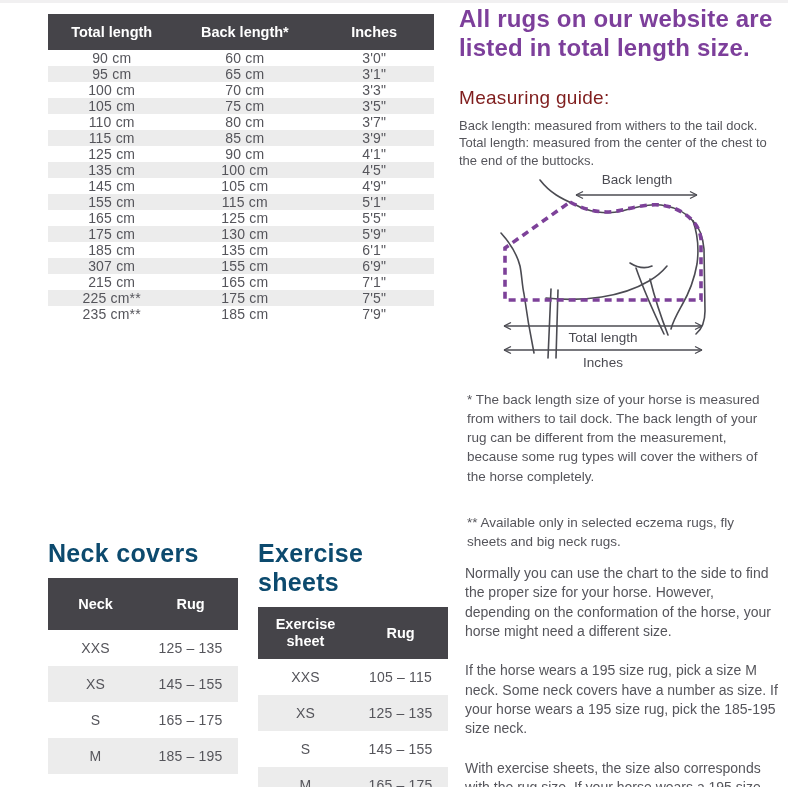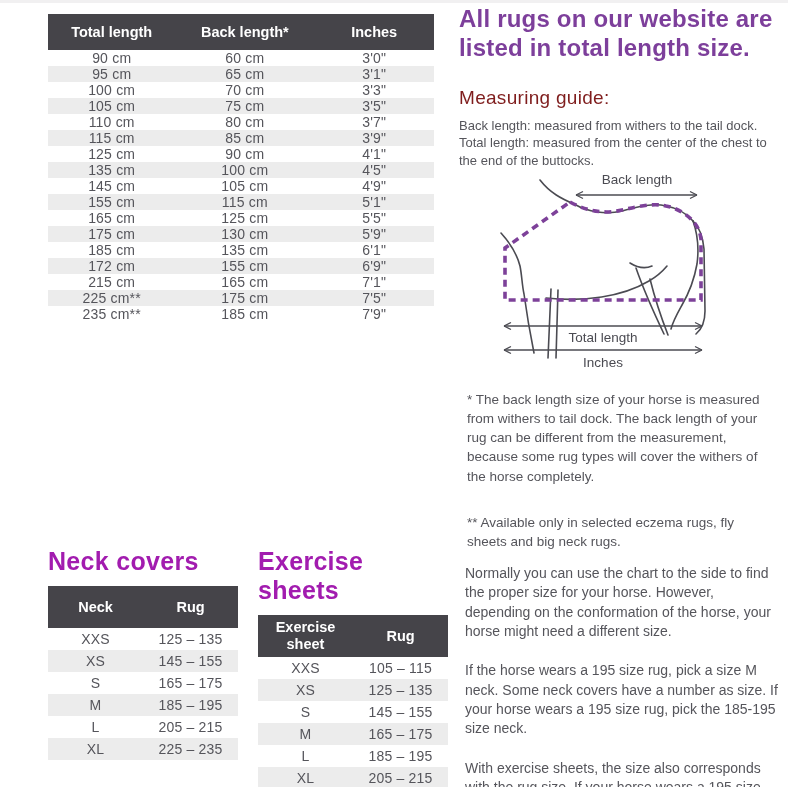--- a/index.html
+++ b/index.html
@@ -22,43 +22,43 @@
   tbody tr:nth-child(even){background:#ececec;}
   tbody tr:nth-child(odd){background:#ffffff;}
 
   .main-table-wrap{position:absolute;left:48px;top:14px;}
   .main-table{width:386px;}
   .main-table th{height:36px;}
   .main-table td{height:16px;}
   .main-table col.c1{width:33%;} .main-table col.c2{width:36%;} .main-table col.c3{width:31%;}
 
   .small-table{width:190px;}
-  .small-table th{height:42px;font-size:14.5px;}
-  .small-table td{height:22px;}
+  .small-table th{height:52px;font-size:14.5px;}
+  .small-table td{height:36px;}
 
   
   .intro{position:absolute;left:459px;top:4px;width:322px;}
   .intro-title{
     margin:0;color:#7d3f9b;font-size:24px;line-height:1.22;font-weight:bold;letter-spacing:.2px;
   }
   .guide-heading{
     margin:24px 0 8px 0;color:#7f1d1d;font-size:19px;font-weight:normal;letter-spacing:.3px;
   }
   .guide-text p{margin:0;font-size:13px;line-height:1.38;color:#55555b;}
 
   .diagram{position:absolute;left:484px;top:169px;width:258px;height:204px;}
   .diagram svg{display:block;}
 
   .footnotes{position:absolute;left:459px;top:382px;width:326px;}
   .footnotes p{margin:8px;font-size:13.5px;line-height:1.42;color:#55555b;}
   .footnotes p + p{margin-top:27px;}
 
   
   .section-title{
-    margin:8px 0 10px 0;color:#a21caf;font-size:25px;font-weight:600;letter-spacing:.3px;
+    margin:0 0 10px 0;color:#0c4a6e;font-size:25px;font-weight:600;letter-spacing:.3px;
   }
   .neck-section{position:absolute;left:48px;top:539px;width:190px;}
   .exercise-section{position:absolute;left:258px;top:539px;width:190px;}
 
   .side-text{position:absolute;left:465px;top:564px;width:318px;}
   .side-text p{margin:0 0 20px 0;font-size:14px;line-height:1.38;color:#55555b;}
   .side-text p:last-child{margin-bottom:0;}
 </style>
 </head>
 <body>
@@ -140,21 +140,21 @@
             <td>175 cm</td>
             <td>130 cm</td>
             <td>5'9"</td>
           </tr>
           <tr>
             <td>185 cm</td>
             <td>135 cm</td>
             <td>6'1"</td>
           </tr>
           <tr>
-            <td>172 cm</td>
+            <td>307 cm</td>
             <td>155 cm</td>
             <td>6'9"</td>
           </tr>
           <tr>
             <td>215 cm</td>
             <td>165 cm</td>
             <td>7'1"</td>
           </tr>
           <tr>
             <td>225 cm**</td>

